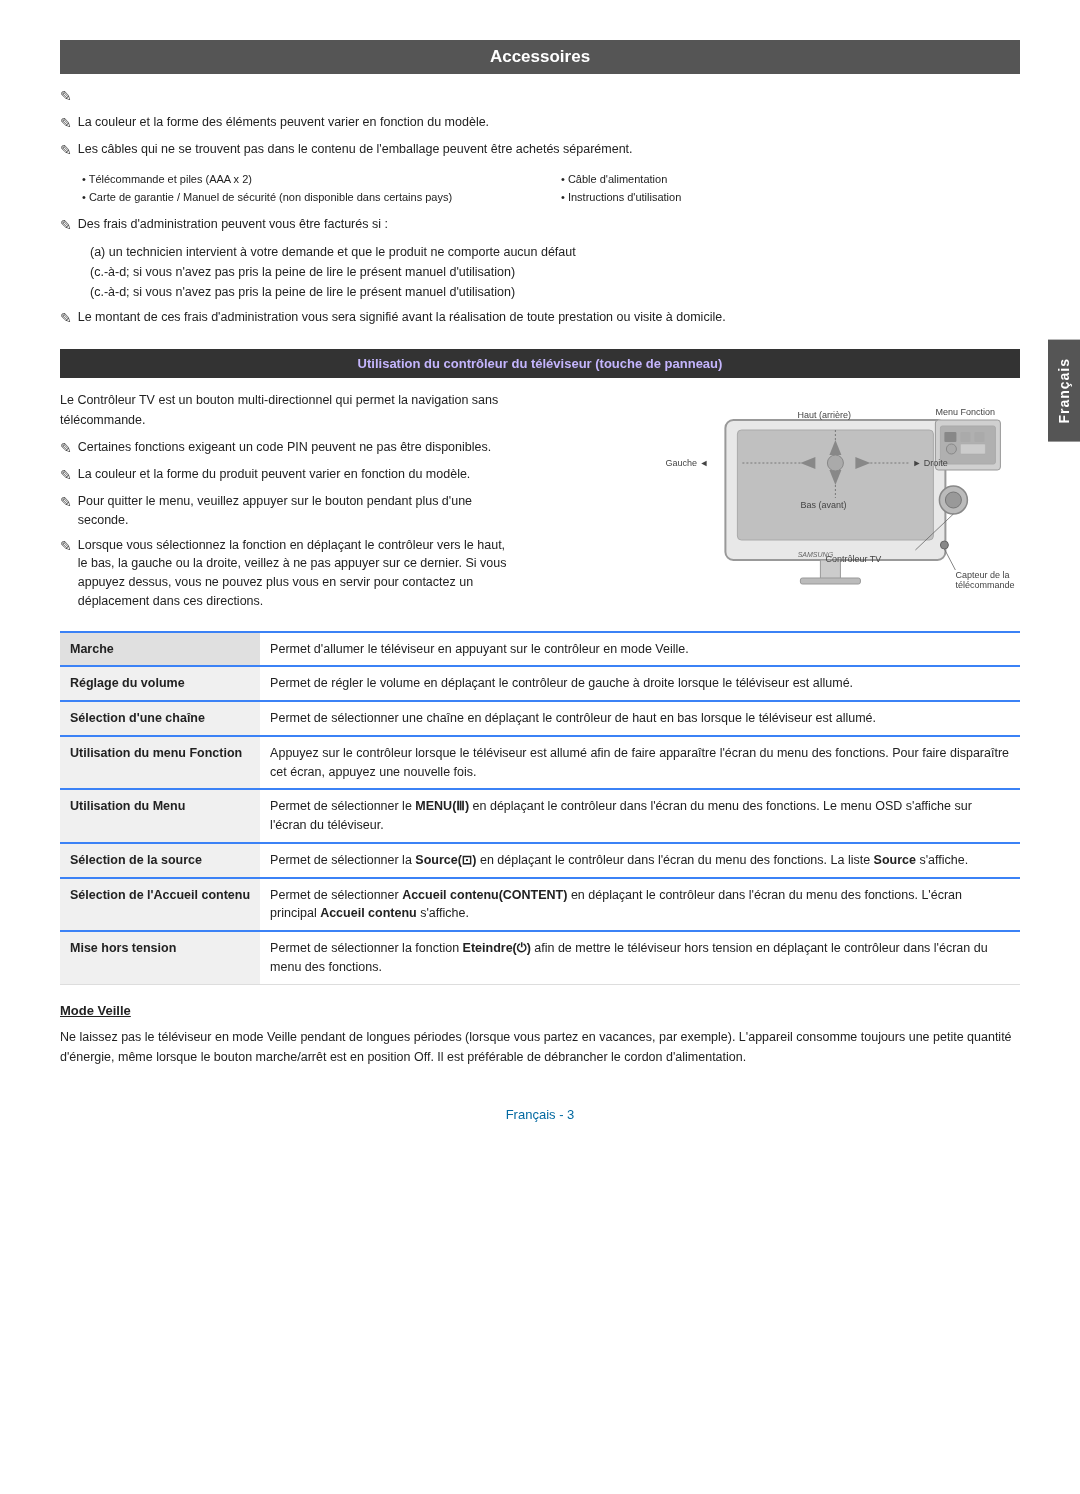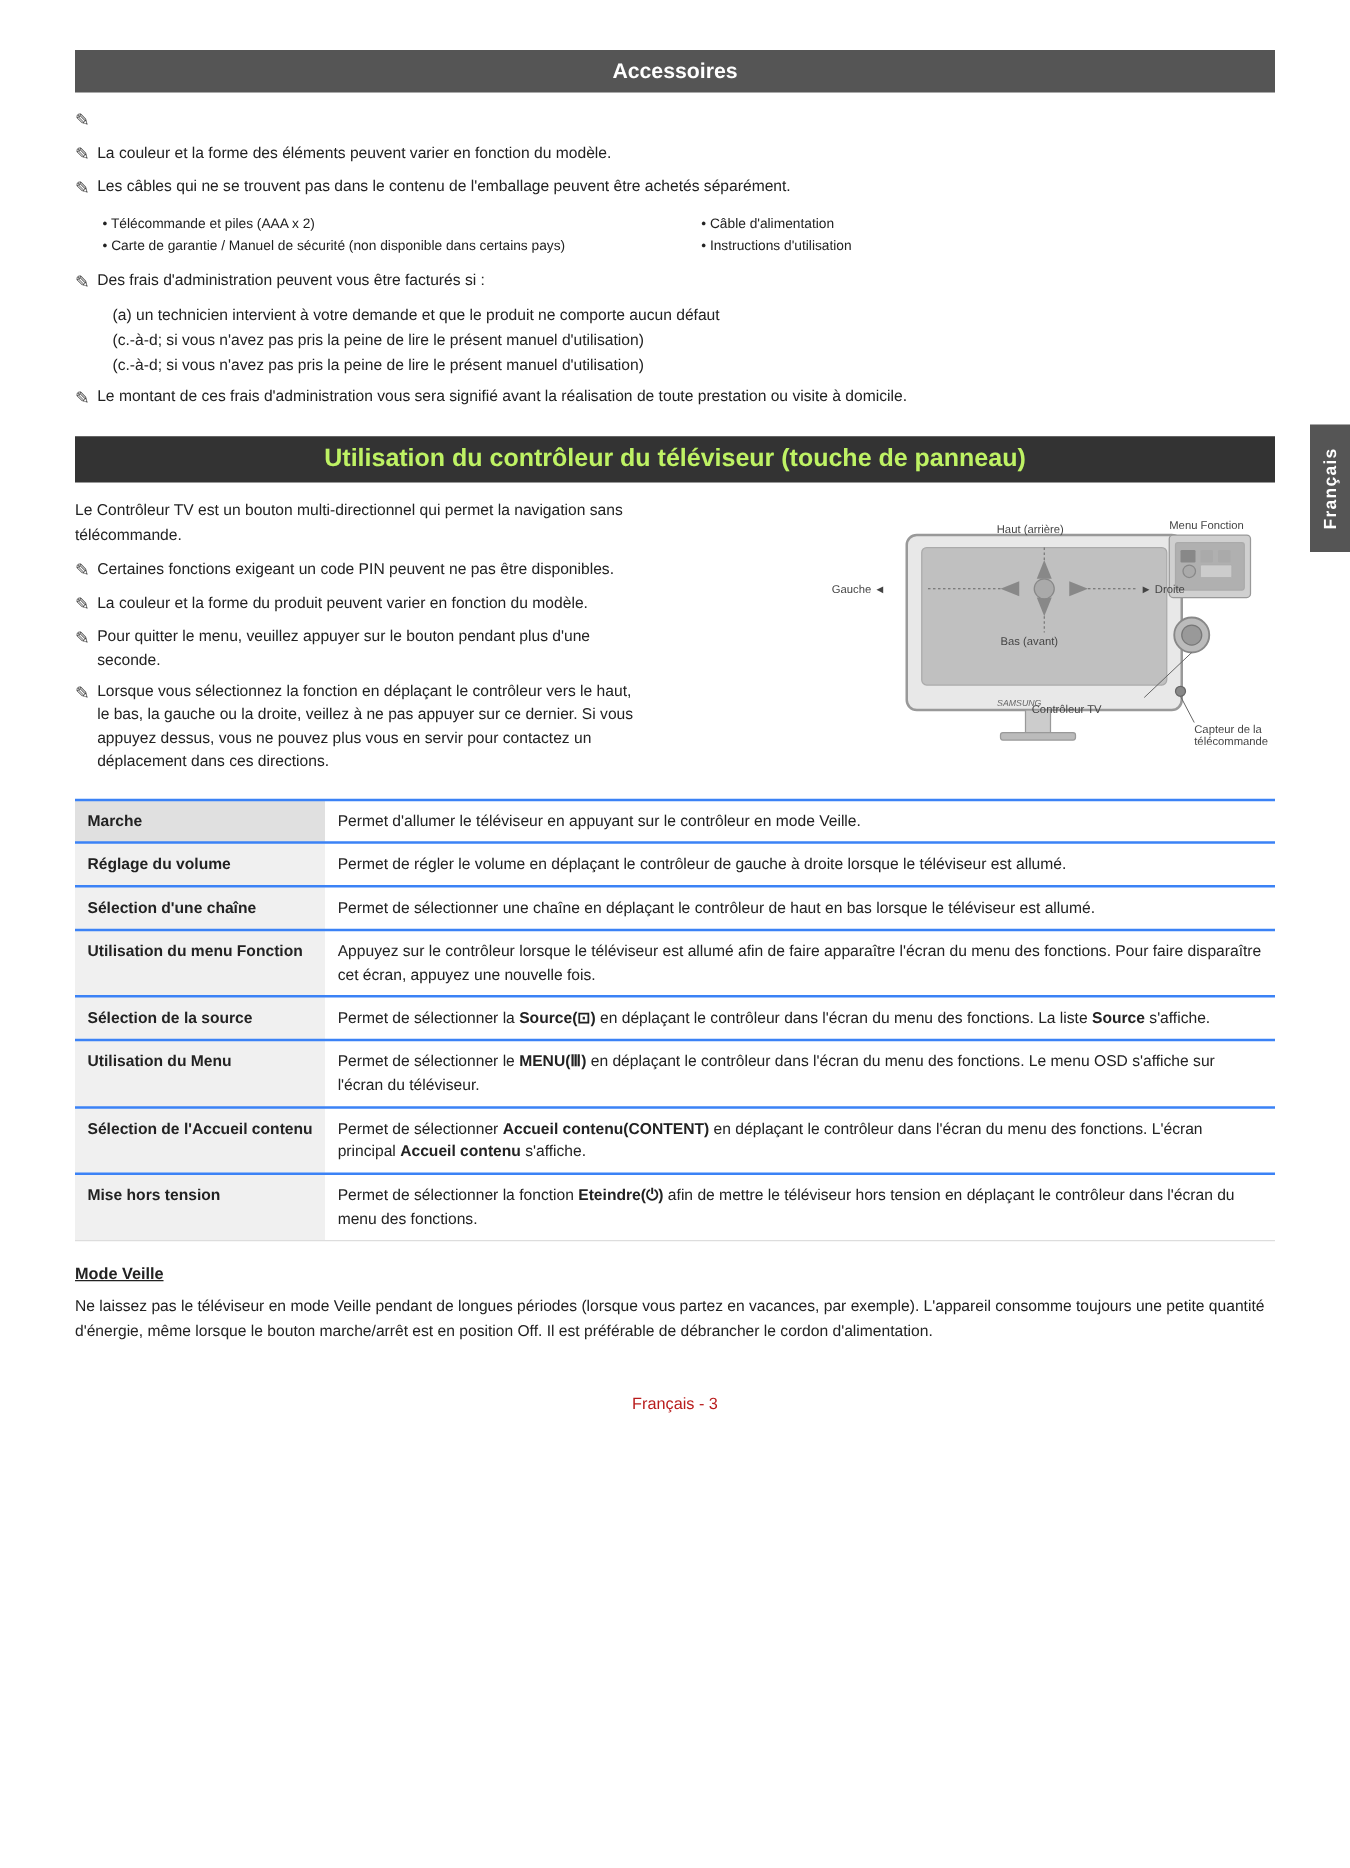--- a/index.html
+++ b/index.html
@@ -43,24 +43,24 @@
       color: #fff;
       text-align: center;
       padding: 7px 8px;
       font-size: 17px;
       font-weight: bold;
       margin-bottom: 12px;
     }
 
     .section-header-dark {
       background: #333;
-      color: #bef264;
+      color: #c4b5fd;
       text-align: center;
       padding: 7px 10px;
-      font-size: 20px;
+      font-size: 13px;
       font-weight: bold;
       margin-bottom: 12px;
     }
 
     
     .accessoires-section {
       margin-bottom: 20px;
     }
 
     .note-line {
@@ -172,21 +172,21 @@
       text-decoration: underline;
       margin-bottom: 6px;
       font-size: 13px;
     }
 
     
     .page-footer {
       text-align: center;
       margin-top: 40px;
       font-size: 13px;
-      color: #b91c1c;
+      color: #0369a1;
     }
 
     .bold-inline {
       font-weight: bold;
     }
   </style>
 </head>
 <body>
 
 <div class="page-container">
@@ -334,32 +334,32 @@
       </tr>
       <tr>
         <td>Sélection d'une chaîne</td>
         <td>Permet de sélectionner une chaîne en déplaçant le contrôleur de haut en bas lorsque le téléviseur est allumé.</td>
       </tr>
       <tr>
         <td>Utilisation du menu Fonction</td>
         <td>Appuyez sur le contrôleur lorsque le téléviseur est allumé afin de faire apparaître l'écran du menu des fonctions. Pour faire disparaître cet écran, appuyez une nouvelle fois.</td>
       </tr>
       <tr>
+        <td>Utilisation du Menu</td>
+        <td>
+          Permet de sélectionner le <span class="bold-inline">MENU(Ⅲ)</span> en déplaçant le contrôleur dans l'écran du menu des fonctions. Le menu OSD s'affiche sur l'écran du téléviseur.
+        </td>
+      </tr>
+      <tr>
         <td>Sélection de la source</td>
         <td>
           Permet de sélectionner la <span class="bold-inline">Source(⊡)</span> en déplaçant le contrôleur dans l'écran du menu des fonctions. La liste <span class="bold-inline">Source</span> s'affiche.
         </td>
       </tr>
       <tr>
-        <td>Utilisation du Menu</td>
-        <td>
-          Permet de sélectionner le <span class="bold-inline">MENU(Ⅲ)</span> en déplaçant le contrôleur dans l'écran du menu des fonctions. Le menu OSD s'affiche sur l'écran du téléviseur.
-        </td>
-      </tr>
-      <tr>
         <td>Sélection de l'Accueil contenu</td>
         <td>
           Permet de sélectionner <span class="bold-inline">Accueil contenu(CONTENT)</span> en déplaçant le contrôleur dans l'écran du menu des fonctions. L'écran principal <span class="bold-inline">Accueil contenu</span> s'affiche.
         </td>
       </tr>
       <tr>
         <td>Mise hors tension</td>
         <td>
           Permet de sélectionner la fonction <span class="bold-inline">Eteindre(⏻)</span> afin de mettre le téléviseur hors tension en déplaçant le contrôleur dans l'écran du menu des fonctions.
         </td>

